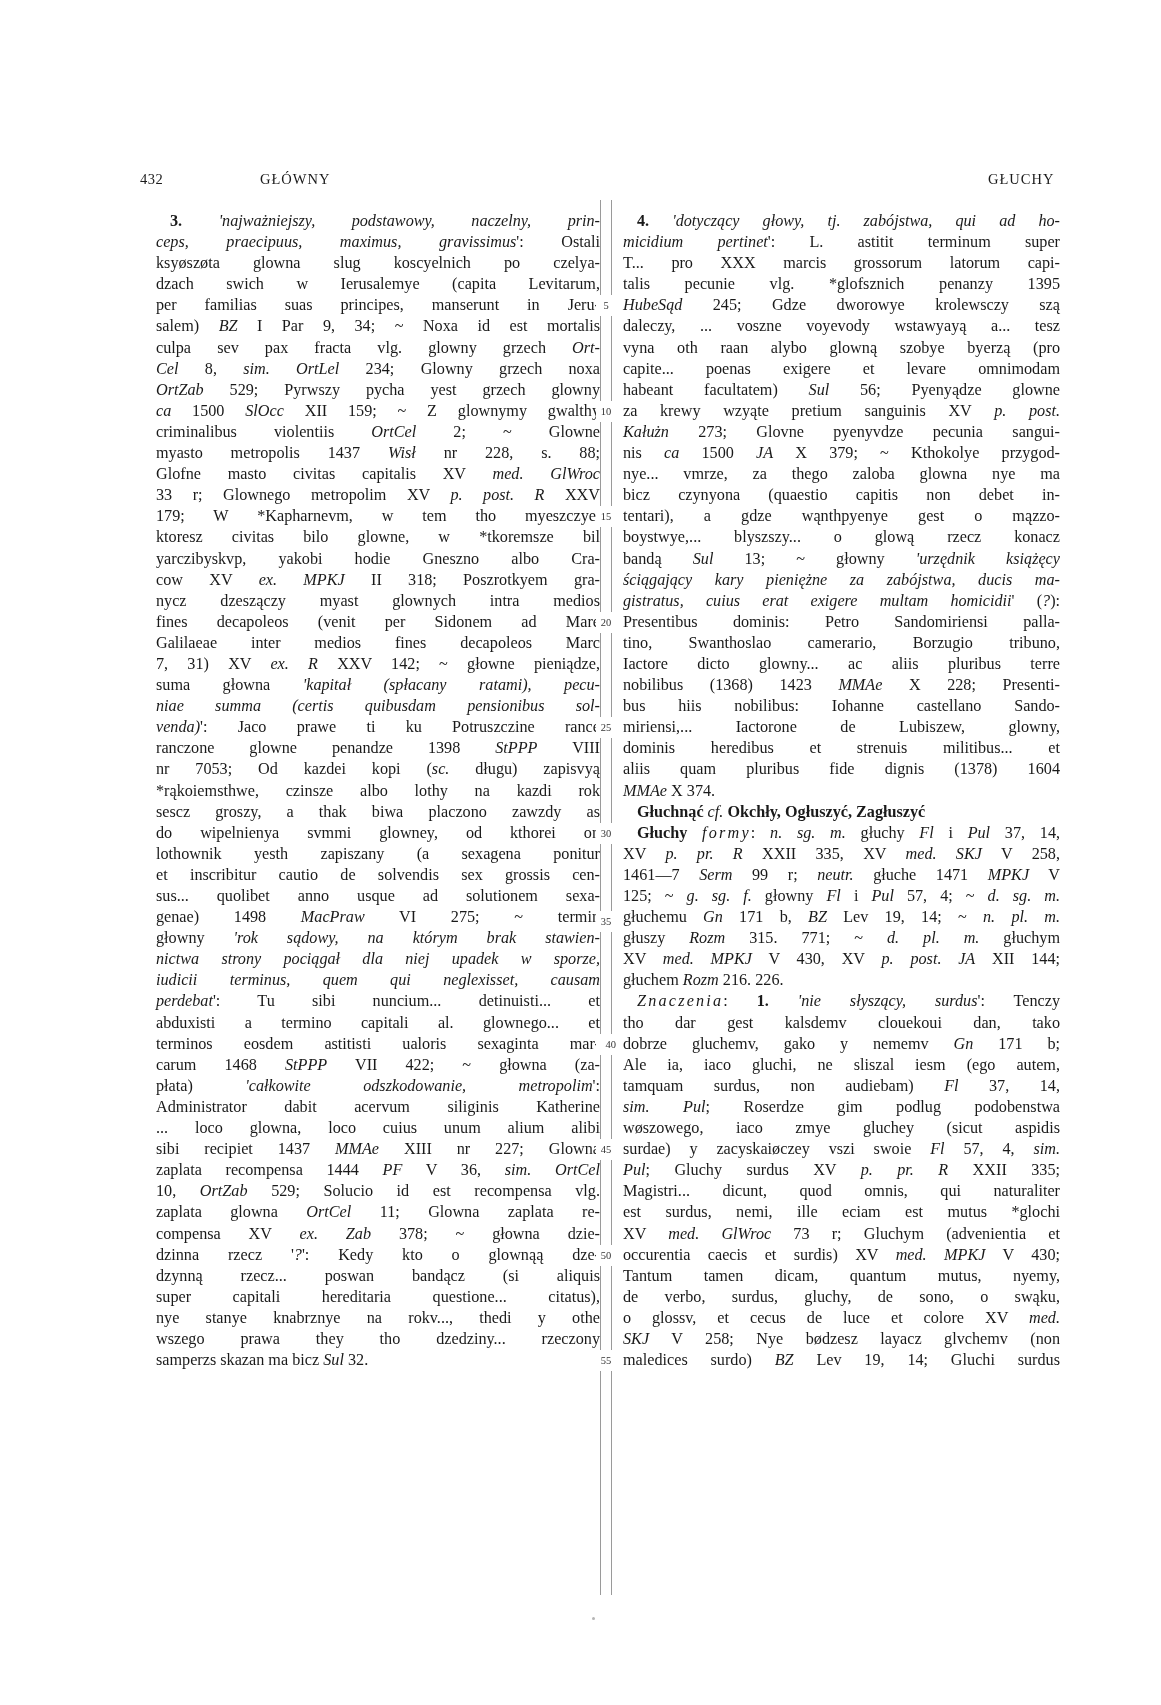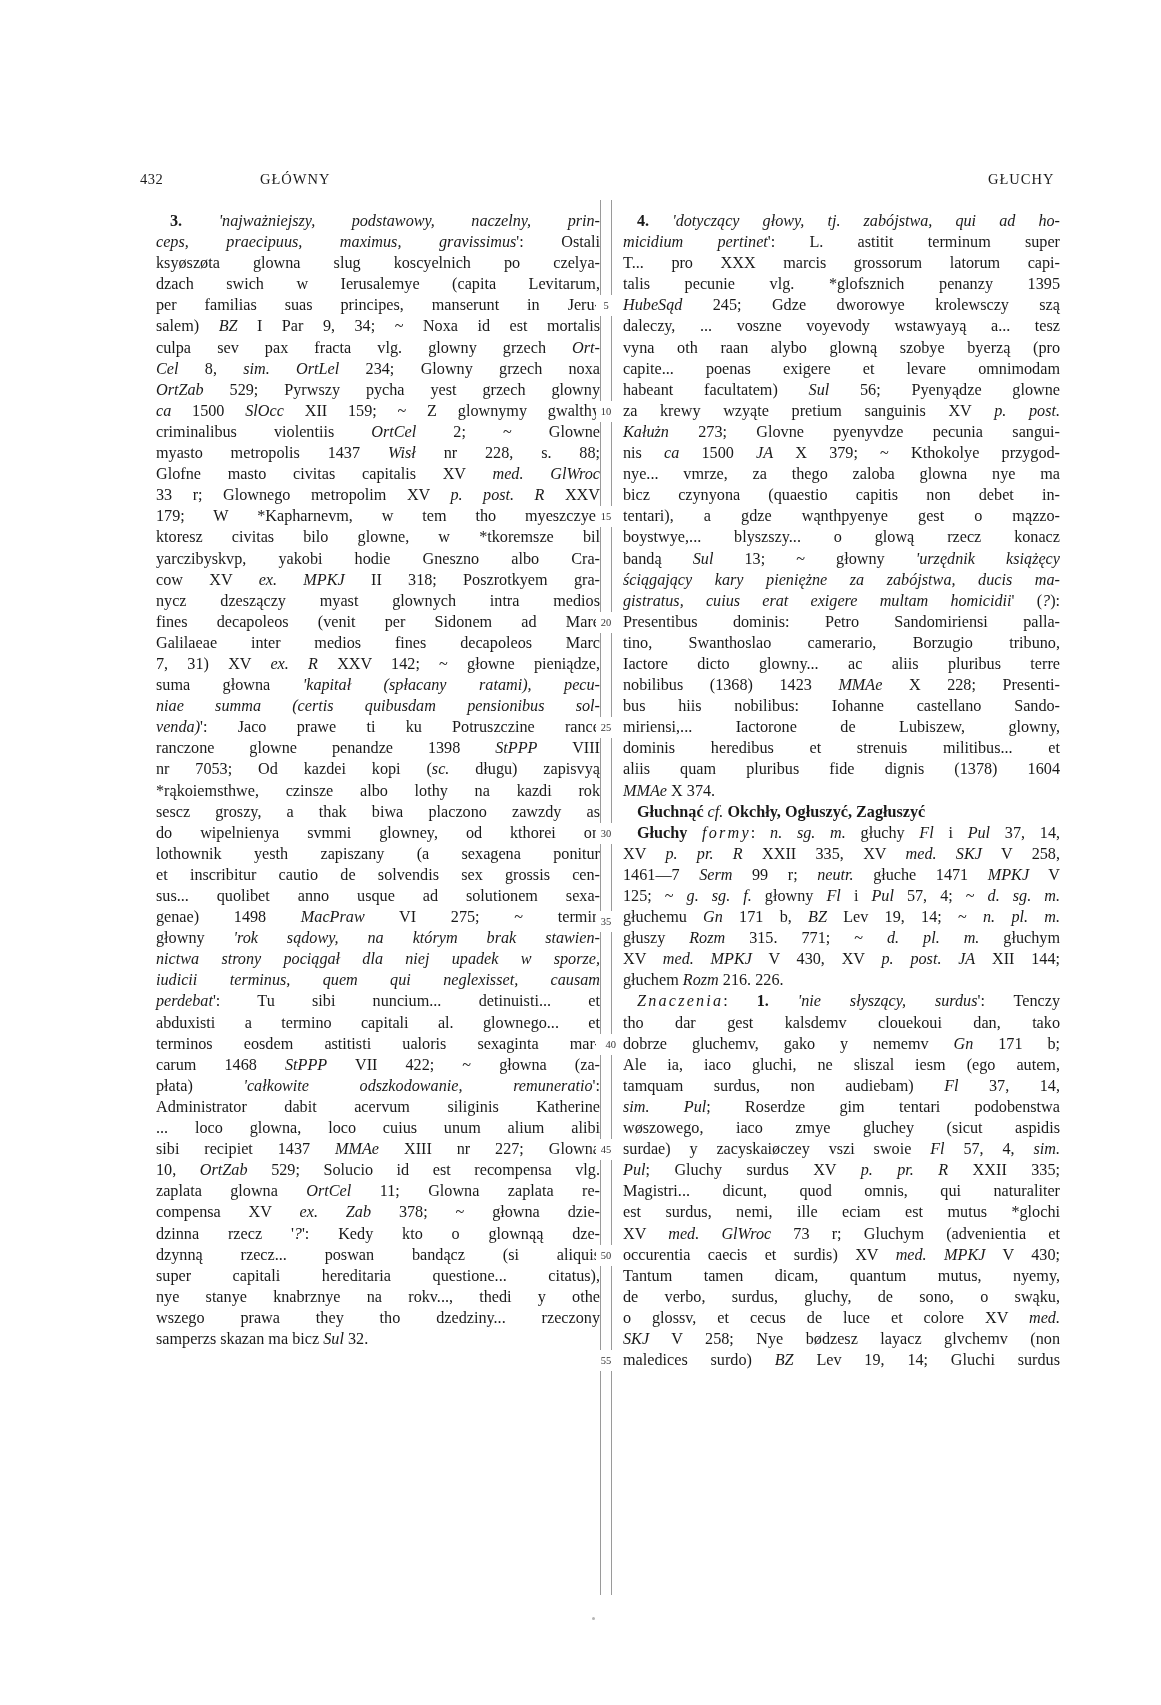--- a/index.html
+++ b/index.html
@@ -94,24 +94,25 @@
     <span class="line"><span>et inscribitur cautio de solvendis sex grossis cen-</span></span>
     <span class="line"><span>sus... quolibet anno usque ad solutionem sexa-</span></span>
     <span class="line"><span>genae) 1498 </span><span class="i">MacPraw</span><span> VI 275;  ~ termin</span></span>
     <span class="line"><span>głowny </span><span class="i">'rok sądowy, na którym brak stawien-</span></span>
     <span class="line"><span class="i">nictwa strony pociągał dla niej upadek w sporze,</span></span>
     <span class="line"><span class="i">iudicii terminus, quem qui neglexisset, causam</span></span>
     <span class="line"><span class="i">perdebat</span><span>': Tu sibi nuncium... detinuisti... et</span></span>
     <span class="line"><span>abduxisti a termino capitali al. glownego... et</span></span>
     <span class="line"><span>terminos eosdem astitisti ualoris sexaginta mar-</span></span>
     <span class="line"><span>carum 1468 </span><span class="i">StPPP</span><span> VII 422; ~ głowna (za-</span></span>
-    <span class="line"><span>płata) </span><span class="i">'całkowite odszkodowanie, remuneratio</span><span>':</span></span>
+    <span class="line"><span>płata) </span><span class="i">'całkowite odszkodowanie, metropolim</span><span>':</span></span>
     <span class="line"><span>Administrator dabit acervum siliginis Katherine</span></span>
     <span class="line"><span>... loco glowna, loco cuius unum alium alibi</span></span>
     <span class="line"><span>sibi recipiet 1437 </span><span class="i">MMAe</span><span> XIII nr 227; Glowna</span></span>
+    <span class="line"><span>zaplata recompensa 1444 </span><span class="i">PF</span><span> V 36, </span><span class="i">sim. OrtCel</span></span>
     <span class="line"><span>10, </span><span class="i">OrtZab</span><span> 529; Solucio id est recompensa vlg.</span></span>
     <span class="line"><span>zaplata glowna </span><span class="i">OrtCel</span><span> 11; Glowna zaplata re-</span></span>
     <span class="line"><span>compensa XV </span><span class="i">ex. Zab</span><span> 378;  ~ głowna dzie-</span></span>
     <span class="line"><span>dzinna rzecz '</span><span class="i">?</span><span>': Kedy kto o glownąą dze-</span></span>
     <span class="line"><span>dzynną rzecz... poswan bandącz (si aliquis</span></span>
     <span class="line"><span>super capitali hereditaria questione... citatus),</span></span>
     <span class="line"><span>nye stanye knabrznye na rokv..., thedi y othe</span></span>
     <span class="line"><span>wszego prawa they tho dzedziny... rzeczony</span></span>
     <span class="line last"><span>samperzs skazan ma bicz </span><span class="i">Sul</span><span> 32.</span></span>
   </div>
@@ -168,21 +169,21 @@
     <span class="line"><span>125; ~ </span><span class="i">g. sg. f.</span><span> głowny </span><span class="i">Fl</span><span> i </span><span class="i">Pul</span><span> 57, 4; ~ </span><span class="i">d. sg. m.</span></span>
     <span class="line"><span>głuchemu </span><span class="i">Gn</span><span> 171 b, </span><span class="i">BZ</span><span> Lev 19, 14; ~ </span><span class="i">n. pl. m.</span></span>
     <span class="line"><span>głuszy </span><span class="i">Rozm</span><span> 315. 771; ~ </span><span class="i">d. pl. m.</span><span> głuchym</span></span>
     <span class="line"><span>XV </span><span class="i">med. MPKJ</span><span> V 430, XV </span><span class="i">p. post. JA</span><span> XII 144;</span></span>
     <span class="line last"><span>głuchem </span><span class="i">Rozm</span><span> 216. 226.</span></span>
     <span class="line indent"><span class="i sp">Znaczenia</span><span>: </span><span class="b">1. </span><span class="i">'nie słyszący, surdus</span><span>': Tenczy</span></span>
     <span class="line"><span>tho dar gest kalsdemv clouekoui dan, tako</span></span>
     <span class="line"><span>dobrze gluchemv, gako y nememv </span><span class="i">Gn</span><span> 171 b;</span></span>
     <span class="line"><span>Ale ia, iaco gluchi, ne sliszal iesm (ego autem,</span></span>
     <span class="line"><span>tamquam surdus, non audiebam) </span><span class="i">Fl</span><span> 37, 14,</span></span>
-    <span class="line"><span class="i">sim. Pul</span><span>; Roserdze gim tentari podobenstwa</span></span>
+    <span class="line"><span class="i">sim. Pul</span><span>; Roserdze gim podlug podobenstwa</span></span>
     <span class="line"><span>wøszowego, iaco zmye gluchey (sicut aspidis</span></span>
     <span class="line"><span>surdae) y zacyskaiøczey vszi swoie </span><span class="i">Fl</span><span> 57, 4, </span><span class="i">sim.</span></span>
     <span class="line"><span class="i">Pul</span><span>; Gluchy surdus XV </span><span class="i">p. pr. R</span><span> XXII 335;</span></span>
     <span class="line"><span>Magistri... dicunt, quod omnis, qui naturaliter</span></span>
     <span class="line"><span>est surdus, nemi, ille eciam est mutus *glochi</span></span>
     <span class="line"><span>XV </span><span class="i">med. GlWroc</span><span> 73 r; Gluchym (advenientia et</span></span>
     <span class="line"><span>occurentia caecis et surdis) XV </span><span class="i">med. MPKJ</span><span> V 430;</span></span>
     <span class="line"><span>Tantum tamen dicam, quantum mutus, nyemy,</span></span>
     <span class="line"><span>de verbo, surdus, gluchy, de sono, o swąku,</span></span>
     <span class="line"><span>o glossv, et cecus de luce et colore XV </span><span class="i">med.</span></span>

